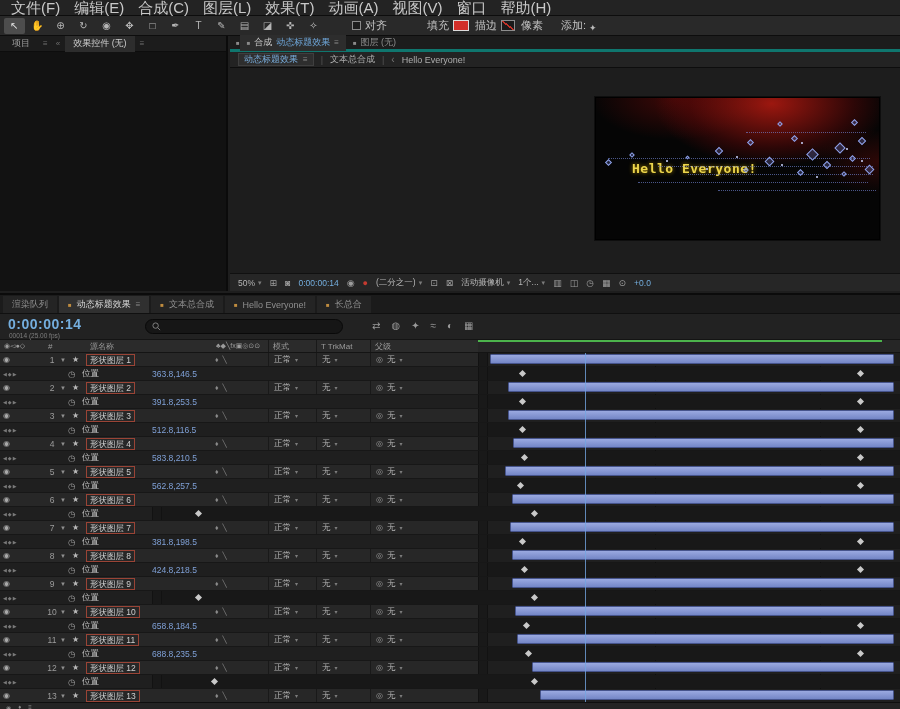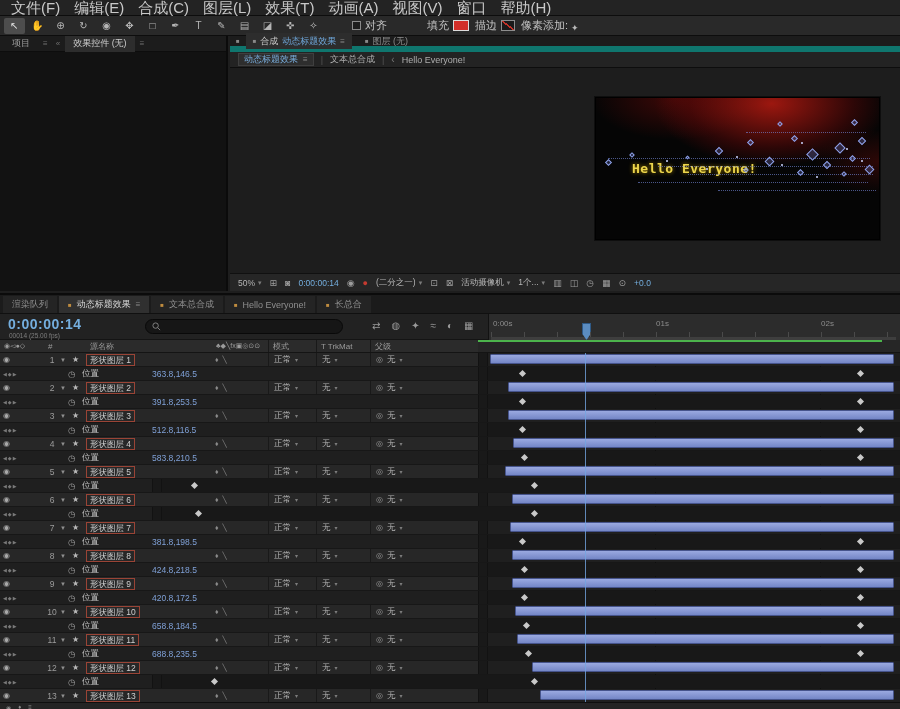--- a/index.html
+++ b/index.html
@@ -22,21 +22,21 @@
 
 .main{position:absolute;left:0;top:36px;width:900px;height:255px}
 .left-panel{position:absolute;left:0;top:0;width:228px;height:255px;background:#151515;border-right:2px solid #0b0b0b}
 .panel-tabs{height:16px;background:#1c1c1c;border-bottom:1px solid #0d0d0d;display:flex;align-items:center;padding-left:4px;gap:2px}
 .ptab{padding:0 8px;height:16px;line-height:15px;color:#9d9d9d;font-size:9px;display:flex;align-items:center;gap:4px}
 .ptab.active{background:#2d2d2d;color:#cdcdcd}
 .pmenu{color:#6f6f6f;font-size:8px;padding:0 3px}
 .left-body{height:239px;background:#121212}
 
 .viewer{position:absolute;left:230px;top:0;width:670px;height:255px;background:#1f1f1f}
-.viewer-tabs{height:16px;background:#1c1c1c;border-bottom:6px solid #0f766e;display:flex;align-items:center;padding-left:6px;gap:6px}
+.viewer-tabs{height:16px;background:#1c1c1c;border-bottom:3px solid #0f766e;display:flex;align-items:center;padding-left:6px;}
 .vtab{display:flex;align-items:center;gap:4px;height:16px;padding:0 7px;background:#2d2d2d;color:#c9c9c9;font-size:9px}
 .vtab .comp-name{color:#6fa8dc}
 .vtab.inactive{background:transparent;color:#8d8d8d}
 .sq{font-size:6px;color:#8a8a8a}
 .flowbar{height:16px;background:#232323;border-bottom:1px solid #0d0d0d;display:flex;align-items:center;padding-left:8px;gap:7px;font-size:9px;color:#adadad}
 .flow-main{border:1px solid #3f3f3f;background:#2e2e2e;color:#79aede;padding:0 5px;height:13px;display:flex;align-items:center;gap:5px}
 .flow-sep{color:#555}
 .flow-back{color:#777;font-size:10px}
 .viewer-content{position:relative;height:205px;background:#1d1d1d;overflow:hidden}
 .comp{position:absolute;left:365px;top:29px;width:285px;height:143px;border:1px solid #000;box-shadow:0 0 0 1px #0e0e0e;overflow:hidden;
@@ -143,21 +143,21 @@
       <span class="chk"></span>
       <span class="tb-label">对齐</span>
     </span>
     <span style="margin-left:40px;display:flex;align-items:center">
       <span class="tb-label">填充</span>
       <span class="fill-swatch"></span>
       <span class="tb-label">描边</span>
       <span class="stroke-swatch"></span>
       <span class="tb-label">像素</span>
     </span>
-    <span style="display:flex;align-items:flex-end">
+    <span style="margin-left:18px;display:flex;align-items:flex-end">
       <span class="tb-label">添加:</span>
       <span class="add-ico">✦</span>
     </span>
   </div>
 
   <div class="main">
 
     <div class="left-panel">
       <div class="panel-tabs">
         <span class="ptab">
@@ -292,27 +292,20 @@
         <input value="" style="">
       </span>
       <span class="ctrl-icons">
           <span>⇄</span>
           <span>◍</span>
           <span>✦</span>
           <span>≈</span>
           <span>◐</span>
           <span>▦</span>
         </span>
-      <div class="ruler">
-        <div class="workarea"></div>
-        <div class="ph-handle" style="left:93px"></div>
-      <span class="ruler-label" style="left: 4px;">0:00s</span>
-          <span class="ruler-label" style="left: 167px;">01s</span>
-          <span class="ruler-label" style="left: 332px;">02s</span>
-        </div>
     </div>
 
     <div class="tl-header">
       <span class="hc w-av" style="font-size:7px">◉◅●◇</span>
       <span class="hc w-num">#</span>
       <span class="hc w-twirl"></span>
       <span class="hc w-star"></span>
       <span class="hc w-name">源名称</span>
       <span class="hc w-sw" style="font-size:7px">♣◆╲fx▣◎⊙⊙</span>
       <span class="hc w-mode">模式</span>
@@ -503,20 +496,21 @@
           <span class="gapcell"></span>
           <span class="lane">
             <span class="bar" style="left:17px;width:389px"></span>
           </span>
         </div>
         <div class="row prop">
           <span class="c w-av nav">◀◆▶</span>
           <span class="c w-ind"></span>
           <span class="c w-watch watch">◷</span>
           <span class="c w-plabel plabel">位置</span>
+          <span class="c w-pval pval">562.8,257.5</span>
           <span class="gapcell"></span>
           <span class="lane">
             <span class="kf" style="left:30px"></span>
             <span class="kf" style="left:370px"></span>
           </span>
         </div>
         <div class="row">
           <span class="c w-av">
             <span class="eye">◉</span>
           </span>
@@ -653,21 +647,20 @@
           <span class="gapcell"></span>
           <span class="lane">
             <span class="bar" style="left:24px;width:382px"></span>
           </span>
         </div>
         <div class="row prop">
           <span class="c w-av nav">◀◆▶</span>
           <span class="c w-ind"></span>
           <span class="c w-watch watch">◷</span>
           <span class="c w-plabel plabel">位置</span>
-          <span class="c w-pval pval">420.8,172.5</span>
           <span class="gapcell"></span>
           <span class="lane">
             <span class="kf" style="left:34px"></span>
             <span class="kf" style="left:370px"></span>
           </span>
         </div>
         <div class="row">
           <span class="c w-av">
             <span class="eye">◉</span>
           </span>

